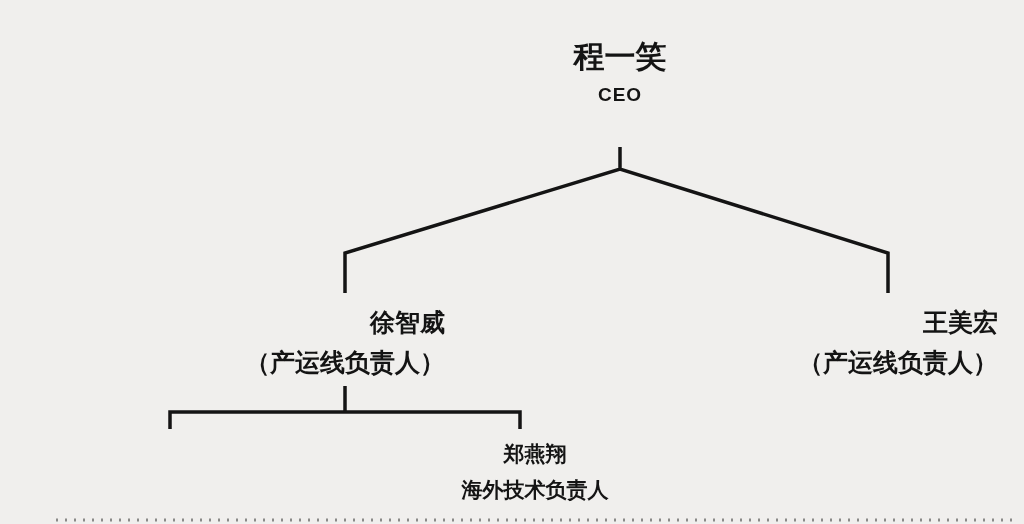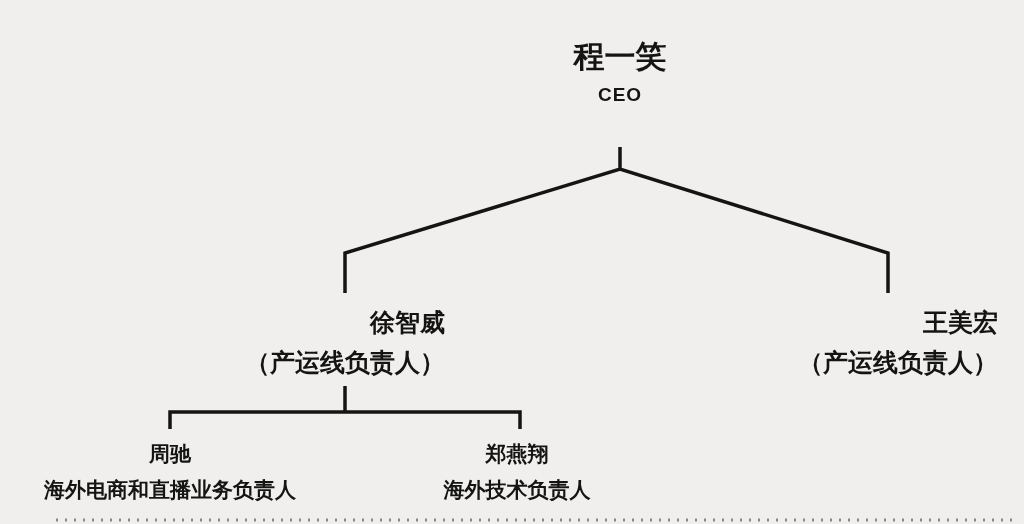--- a/index.html
+++ b/index.html
@@ -63,21 +63,21 @@
   }
   .node-level3 {
     font-size: 21px;
     line-height: 1.7;
   }
   .node-zhou {
     left: 170px;
     top: 436px;
   }
   .node-zheng {
-    left: 517px;
+    left: 535px;
     top: 436px;
   }
 </style>
 </head>
 <body>
 
 <div class="canvas">
 
   <svg class="connectors" viewBox="0 0 1024 524" xmlns="http://www.w3.org/2000/svg" aria-hidden="true">
 
@@ -96,23 +96,19 @@
   <div class="node node-level2 node-xu">
     <span class="name">徐智威</span>
     <span class="title">（产运线负责人）</span>
   </div>
 
   <div class="node node-level2 node-wang">
     <span class="name">王美宏</span>
     <span class="title">（产运线负责人）</span>
   </div>
 
-  <div class="node node-level3 node-zhou">
-    <span class="name">周驰</span>
-    <span class="title">海外电商和直播业务负责人</span>
-  </div>
 
   <div class="node node-level3 node-zheng">
     <span class="name">郑燕翔</span>
     <span class="title">海外技术负责人</span>
   </div>
 
 </div>
 
 </body></html>

